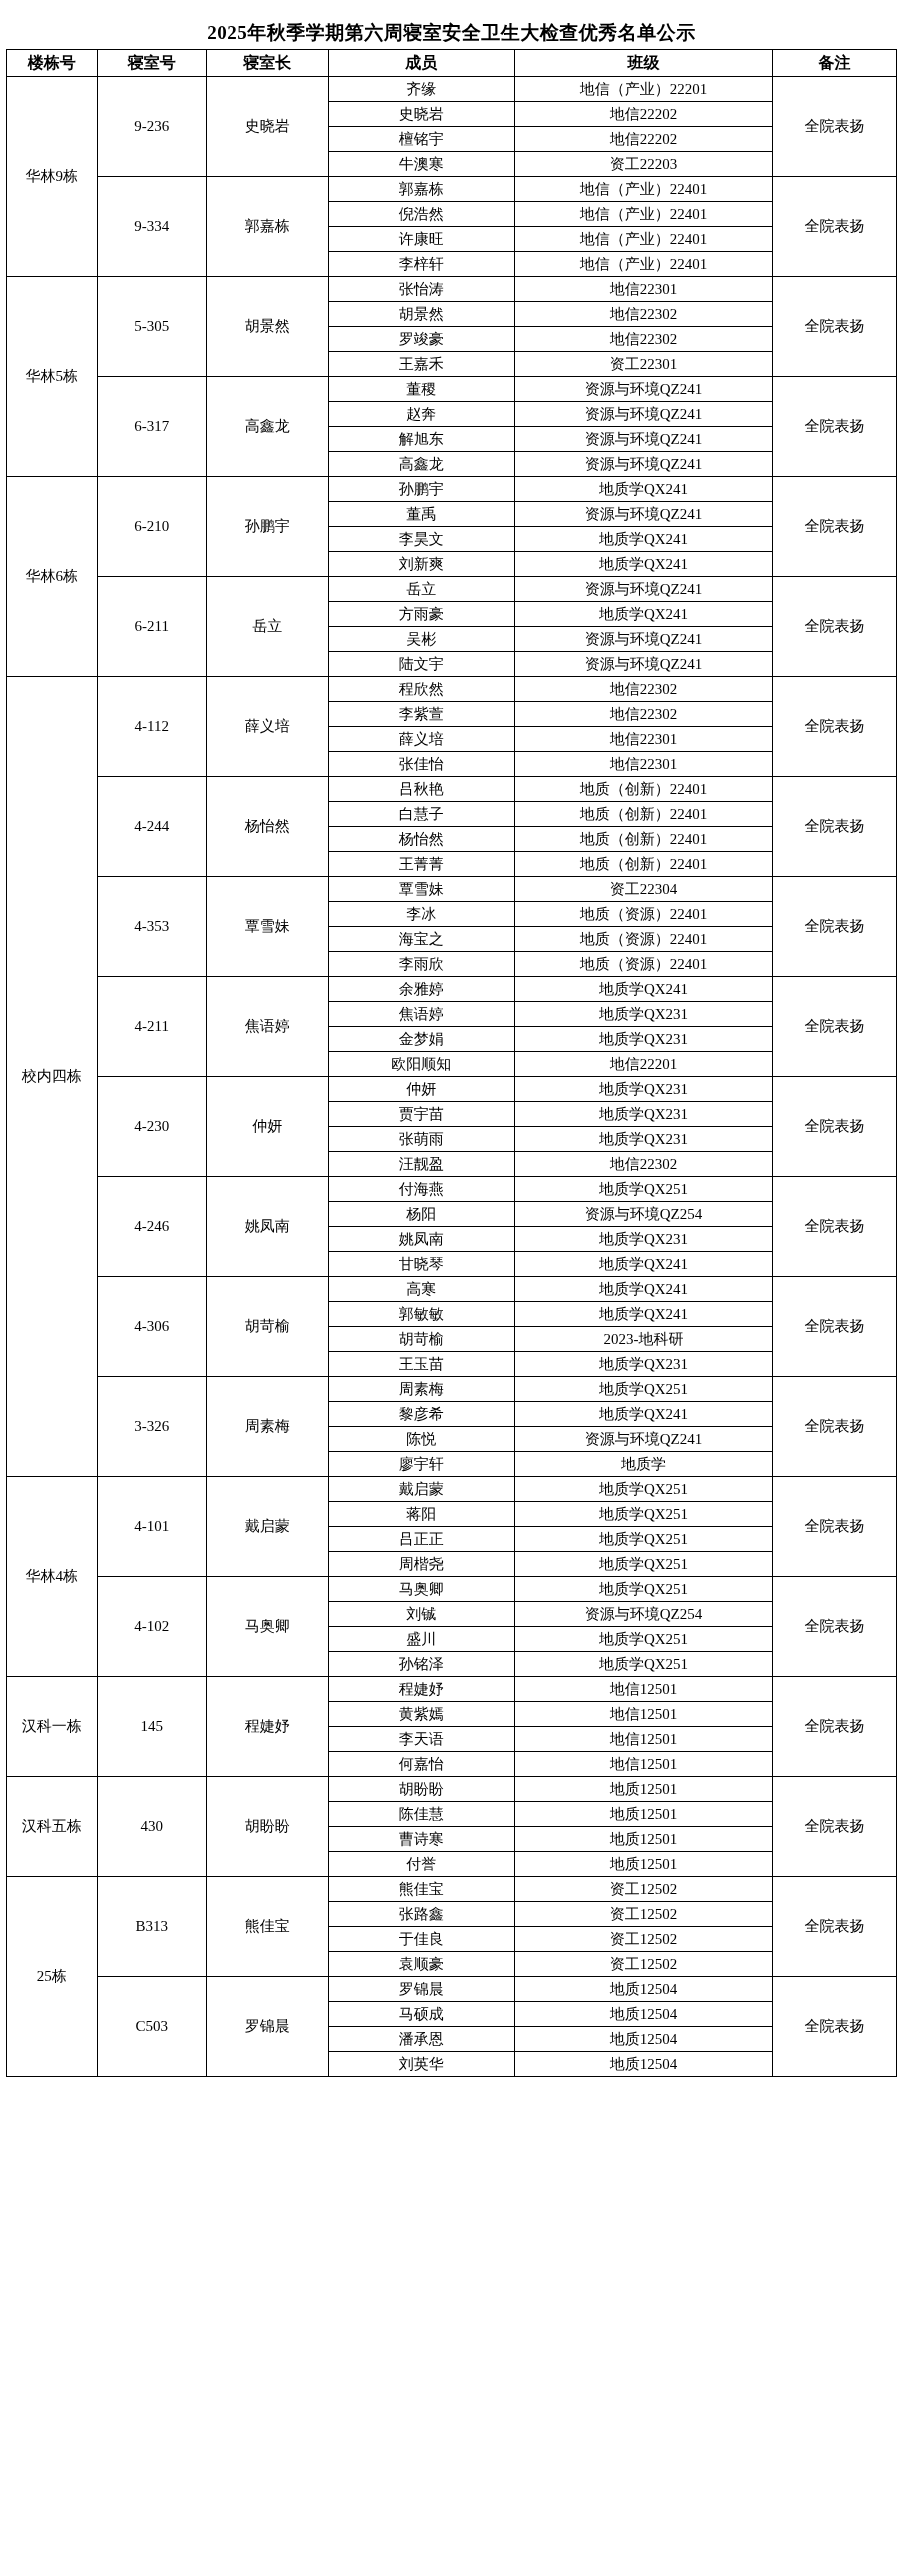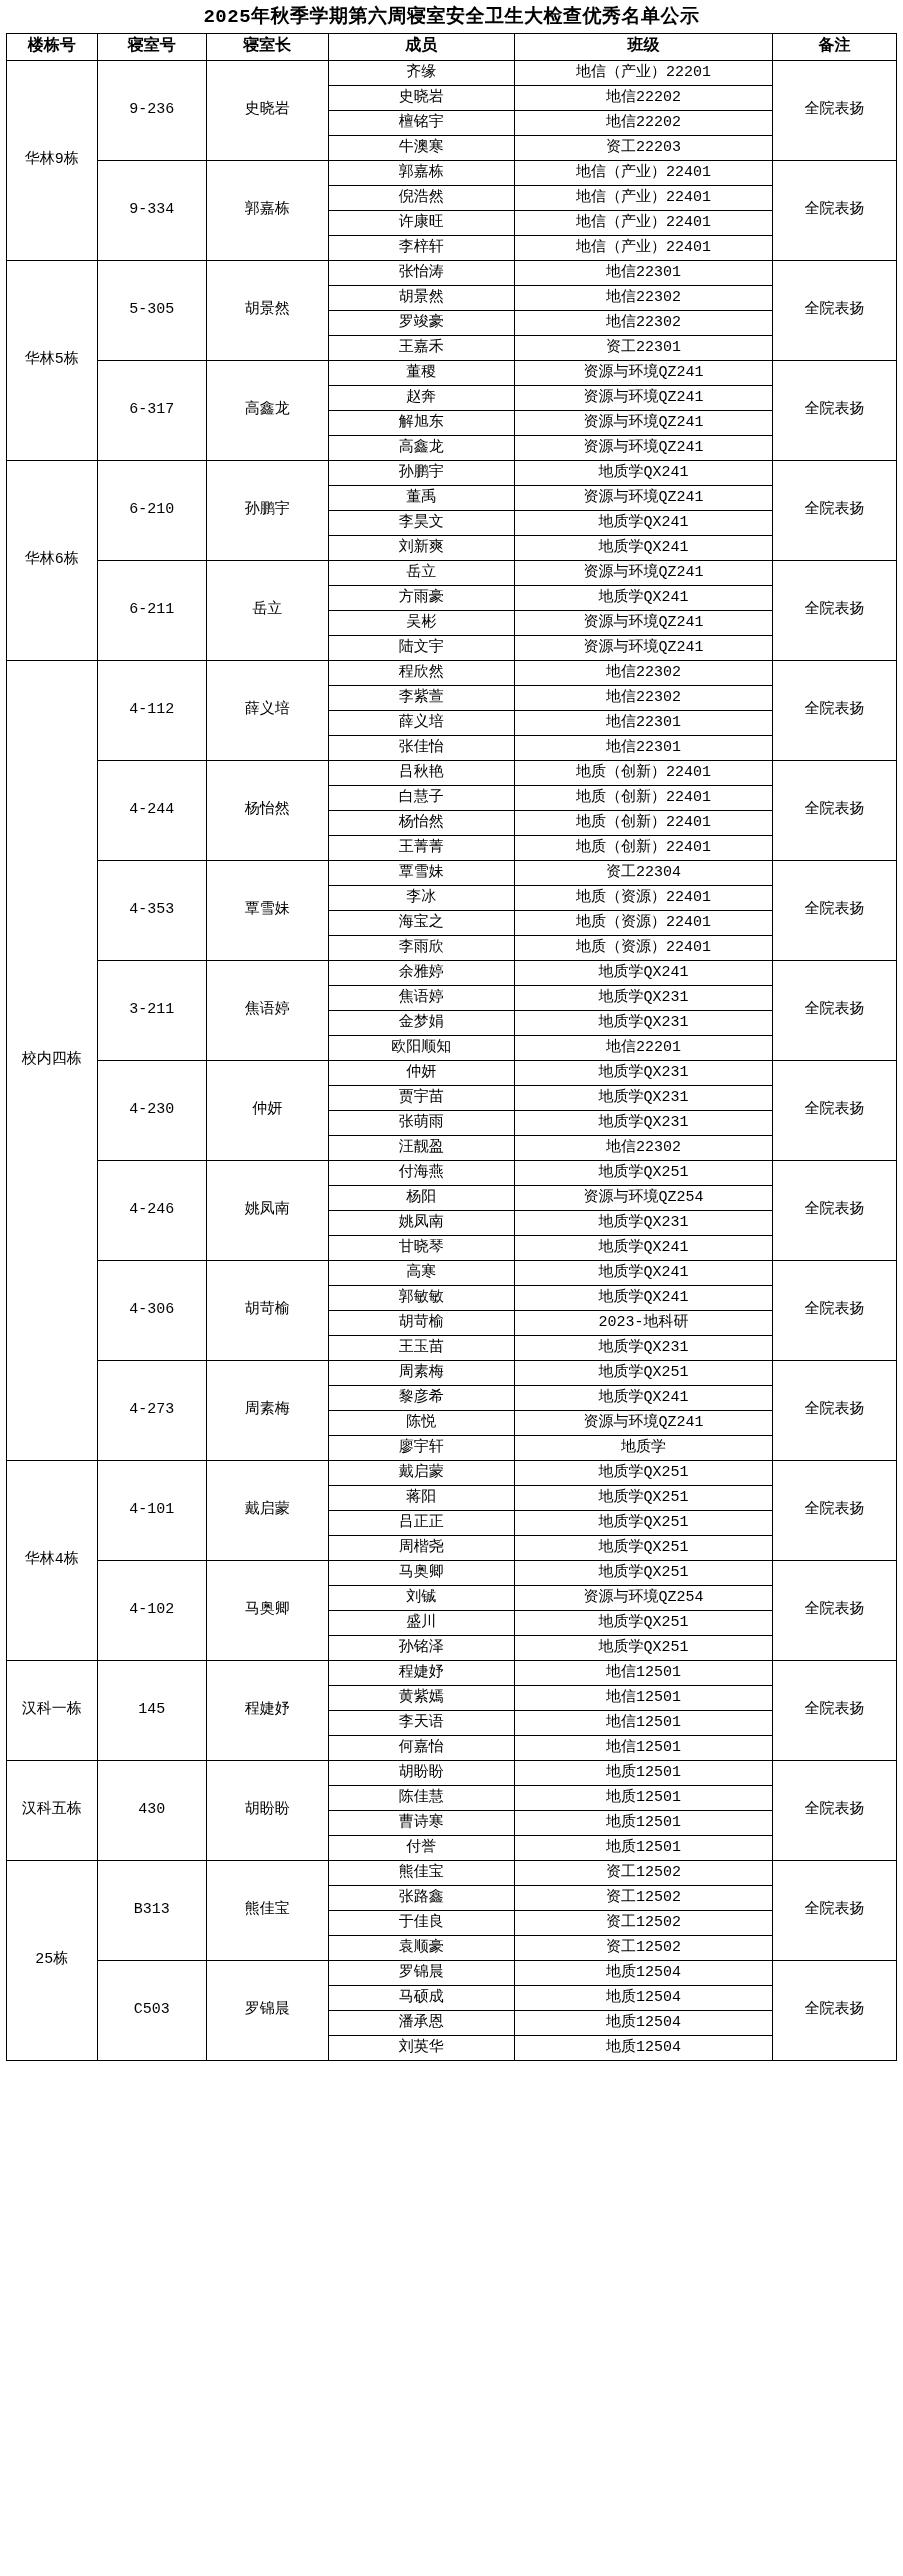--- a/index.html
+++ b/index.html
@@ -8,22 +8,21 @@
     background: #ffffff;
   }
   body {
     width: 903px;
     font-family: "Liberation Serif", "DejaVu Serif", serif;
     color: #000000;
   }
   #sheet {
     width: 903px;
     box-sizing: border-box;
-    padding: 4px 6px 0 6px;
-    font-family: Liberation Mono, monospace;
+    padding: 20px 6px 0 6px;
   }
   #doc-title {
     text-align: center;
     font-size: 19px;
     font-weight: bold;
     letter-spacing: 0.5px;
     padding: 2px 0 4px 0;
     line-height: 1.2;
   }
   table.main {
@@ -258,21 +257,21 @@
         </tr>
         <tr>
           <td class="member">海宝之</td>
           <td class="klass">地质（资源）22401</td>
         </tr>
         <tr>
           <td class="member">李雨欣</td>
           <td class="klass">地质（资源）22401</td>
         </tr>
         <tr>
-          <td class="room" rowspan="4">3-211</td>
+          <td class="room" rowspan="4">4-211</td>
           <td class="leader" rowspan="4">焦语婷</td>
           <td class="member">余雅婷</td>
           <td class="klass">地质学QX241</td>
           <td class="remark" rowspan="4">全院表扬</td>
         </tr>
         <tr>
           <td class="member">焦语婷</td>
           <td class="klass">地质学QX231</td>
         </tr>
         <tr>
@@ -334,21 +333,21 @@
         </tr>
         <tr>
           <td class="member">胡苛榆</td>
           <td class="klass">2023-地科研</td>
         </tr>
         <tr>
           <td class="member">王玉苗</td>
           <td class="klass">地质学QX231</td>
         </tr>
         <tr>
-          <td class="room" rowspan="4">4-273</td>
+          <td class="room" rowspan="4">3-326</td>
           <td class="leader" rowspan="4">周素梅</td>
           <td class="member">周素梅</td>
           <td class="klass">地质学QX251</td>
           <td class="remark" rowspan="4">全院表扬</td>
         </tr>
         <tr>
           <td class="member">黎彦希</td>
           <td class="klass">地质学QX241</td>
         </tr>
         <tr>

